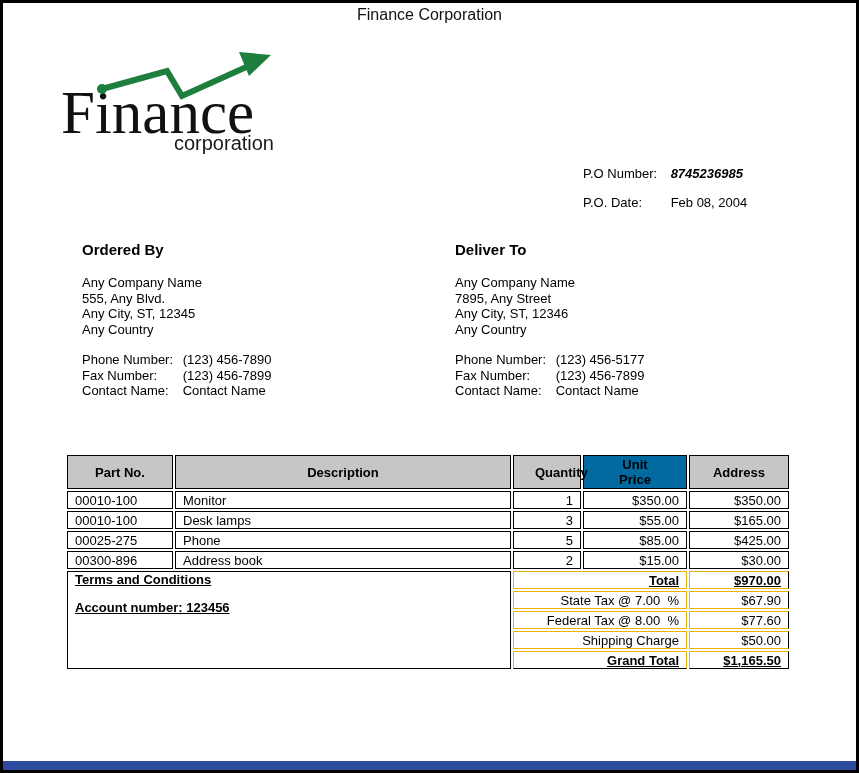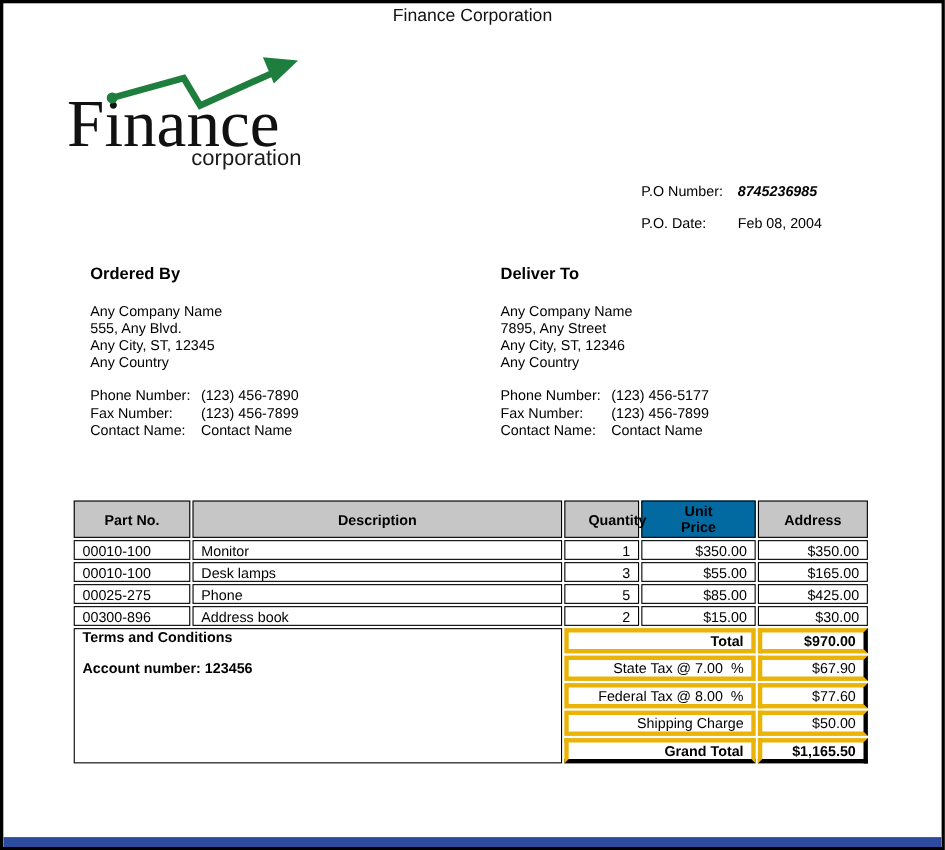--- a/index.html
+++ b/index.html
@@ -53,26 +53,26 @@
   table.items td { height: 18px; padding: 0 7px; }
   td.dcell { border: 1px solid #000; }
   td.al { text-align: left; }
   td.ar { text-align: right; }
   td.terms-cell {
     border: 1px solid #000; vertical-align: top; padding: 5px 8px;
   }
   .terms-heading { font-weight: bold; font-size: 13px; }
   .terms-account { font-size: 13px; margin-top: 13px; }
   td.tlabel, td.tvalue {
-    border: 4px solid #eab308; text-align: right;
+    border: 1px solid #eab308; text-align: right;
   }
   td.tlabel { white-space: pre; padding-right: 14px; }
   td.tvalue { border-right-color: #000; }
   tr.t-last td.tlabel, tr.t-last td.tvalue { border-bottom-color: #000; }
-  tr.t-bold td { font-weight: bold; }
+  tr.t-bold td { font-weight: bold; text-decoration: underline; }
 </style>
 </head>
 <body>
 
 <div class="page">
 
   <div class="print-header">Finance Corporation</div>
 
   <div class="logo">
     <svg width="240" height="108" viewBox="0 0 240 108">

